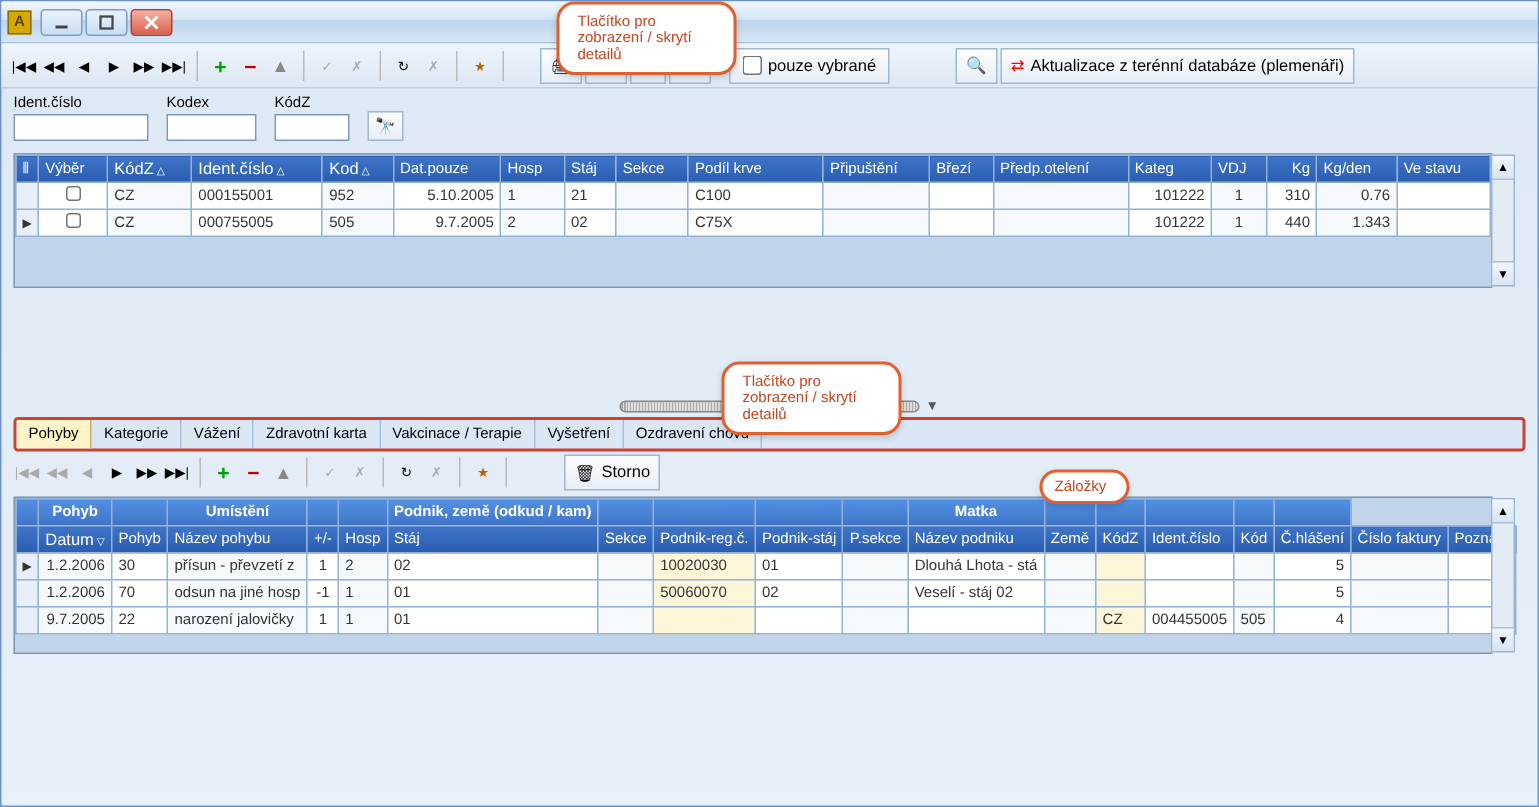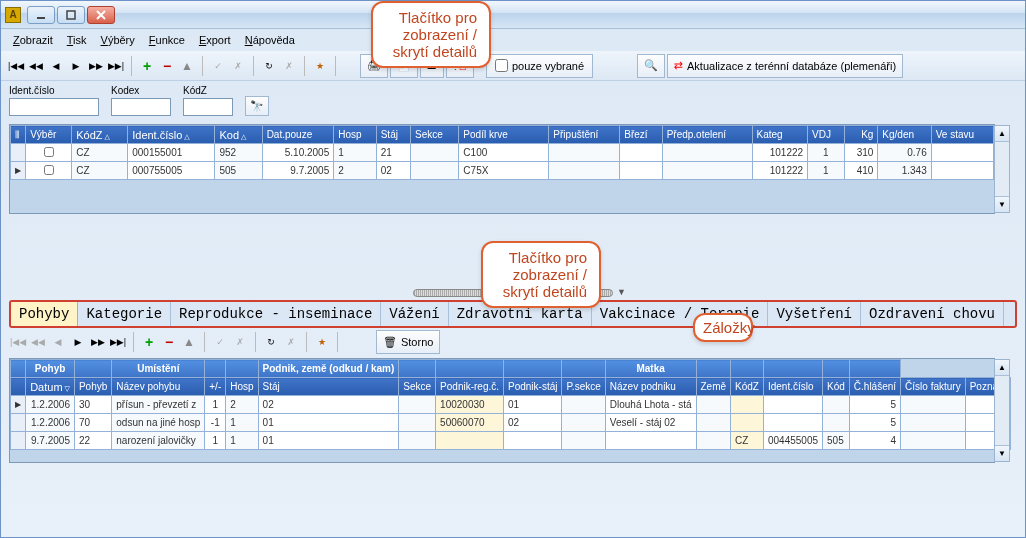--- a/index.html
+++ b/index.html
@@ -46,33 +46,33 @@
 .gc.mark { background: #fff; text-align: center; }
 .gc.ind { background: #e8eff8; width: 12px; text-align: center; font-size: 8px; }
 .gc.num { text-align: right; margin-top: 40px; }
 .gc.yel { background: #fdf6d8; }
 .gc.ctr { text-align: center; }
 
 .vscroll { position: absolute; right: -16px; top: 0; bottom: 0; width: 16px; background: #e3ebf5; border: 1px solid #9bb4d0; }
 .vscroll .arr { height: 16px; background: linear-gradient(to bottom, #f0f6fc, #d8e5f3); display: flex; align-items: center; justify-content: center; font-size: 8px; border-bottom: 1px solid #aac0d8; }
 .vscroll .arr.b { position: absolute; bottom: 0; width: 100%; border-top: 1px solid #aac0d8; border-bottom: none; }
 
-.callout { position: absolute; background: #fff; border: 2px solid #e06030; border-radius: 12px; padding: 6px 12px; text-align: right; color: #c04620; font-size: 15px; z-index: 10; box-shadow: 0 2px 4px rgba(0,0,0,0.15); }
+.callout { position: absolute; background: #fff; border: 2px solid #e06030; border-radius: 12px; padding: 6px 12px; text-align: left; color: #c04620; font-size: 10px; z-index: 10; box-shadow: 0 2px 4px rgba(0,0,0,0.15); }
 .callout::after { content: ''; position: absolute; width: 0; height: 0; }
 .callout.c1 { top: 0px; left: 370px; width: 120px; }
 .callout.c2 { top: 240px; left: 480px; width: 120px; }
 .callout.c3 { top: 312px; left: 692px; width: 60px; padding: 4px 8px; }
 .callout.c4 { top: 478px; left: 462px; width: 170px; }
 
 .splitter { margin: 2px 8px; height: 10px; display: flex; align-items: center; justify-content: center; }
 .splitter-handle { width: 200px; height: 8px; background: repeating-linear-gradient(90deg, #aaa 0, #aaa 1px, #ddd 1px, #ddd 2px); border: 1px solid #888; border-radius: 4px; position: relative; }
 .splitter-handle::after { content: '▼'; position: absolute; right: -14px; top: -3px; font-size: 9px; color: #555; }
 
 .tabstrip { margin: 0 8px; display: flex; border: 2px solid #d04030; border-radius: 3px; background: #dbe7f5; overflow: hidden; }
-.tab { padding: 4px 8px; border-right: 1px solid #a8c0da; cursor: pointer; font-size: 14px; font-family: Liberation Mono, monospace; }
+.tab { padding: 4px 8px; border-right: 1px solid #a8c0da; cursor: pointer; font-size: 10px; }
 .tab.active { background: #fff4c8; border-right: 1px solid #c8b060; }
 
 .toolbar2 { margin: 2px 8px; display: flex; align-items: center; gap: 2px; }
 
 .content { padding-right: 22px; }
 
 .sort-tri { font-size: 7px; margin-left: 2px; }
 </style>
 </head>
 <body>
@@ -93,28 +93,20 @@
         </div>
       <div class="win-btn close">
           <svg viewBox="0 0 10 10">
             <line x1="1" y1="1" x2="9" y2="9" stroke="#fff" stroke-width="2"></line>
             <line x1="9" y1="1" x2="1" y2="9" stroke="#fff" stroke-width="2"></line>
           </svg>
         </div>
     </div>
   </div>
 
-  <div class="menubar">
-    <span>Zobrazit</span>
-    <span>Tisk</span>
-    <span>Výběry</span>
-    <span>Funkce</span>
-    <span>Export</span>
-    <span>Nápověda</span>
-  </div>
 
   <div class="toolbar">
     <span class="nav-btn">|◀◀</span>
     <span class="nav-btn">◀◀</span>
     <span class="nav-btn">◀</span>
     <span class="nav-btn">▶</span>
     <span class="nav-btn">▶▶</span>
     <span class="nav-btn">▶▶|</span>
     <span class="tb-sep"></span>
     <span class="nav-btn tb-plus">+</span>
@@ -218,42 +210,41 @@
           <div class="gc alt num">9.7.2005</div>
           <div class="gc">2</div>
           <div class="gc alt">02</div>
           <div class="gc"></div>
           <div class="gc alt">C75X</div>
           <div class="gc"></div>
           <div class="gc alt"></div>
           <div class="gc"></div>
           <div class="gc alt num">101222</div>
           <div class="gc ctr">1</div>
-          <div class="gc alt num">410</div>
+          <div class="gc alt num">440</div>
           <div class="gc num">1.343</div>
           <div class="gc alt"></div>
         </div>
       </div>
       <div class="vscroll">
           <div class="arr">▲</div>
           <div class="arr b">▼</div>
         </div>
     </div>
   </div>
 
   <div style="height:70px"></div>
 
   <div class="splitter">
       <div class="splitter-handle"></div>
     </div>
 
   <div class="tabstrip">
     <div class="tab active">Pohyby</div>
     <div class="tab">Kategorie</div>
-    <div class="tab">Reprodukce - inseminace</div>
     <div class="tab">Vážení</div>
     <div class="tab">Zdravotní karta</div>
     <div class="tab">Vakcinace / Terapie</div>
     <div class="tab">Vyšetření</div>
     <div class="tab">Ozdravení chovu</div>
   </div>
 
   <div class="toolbar2">
     <span class="nav-btn dis">|◀◀</span>
     <span class="nav-btn dis">◀◀</span>

